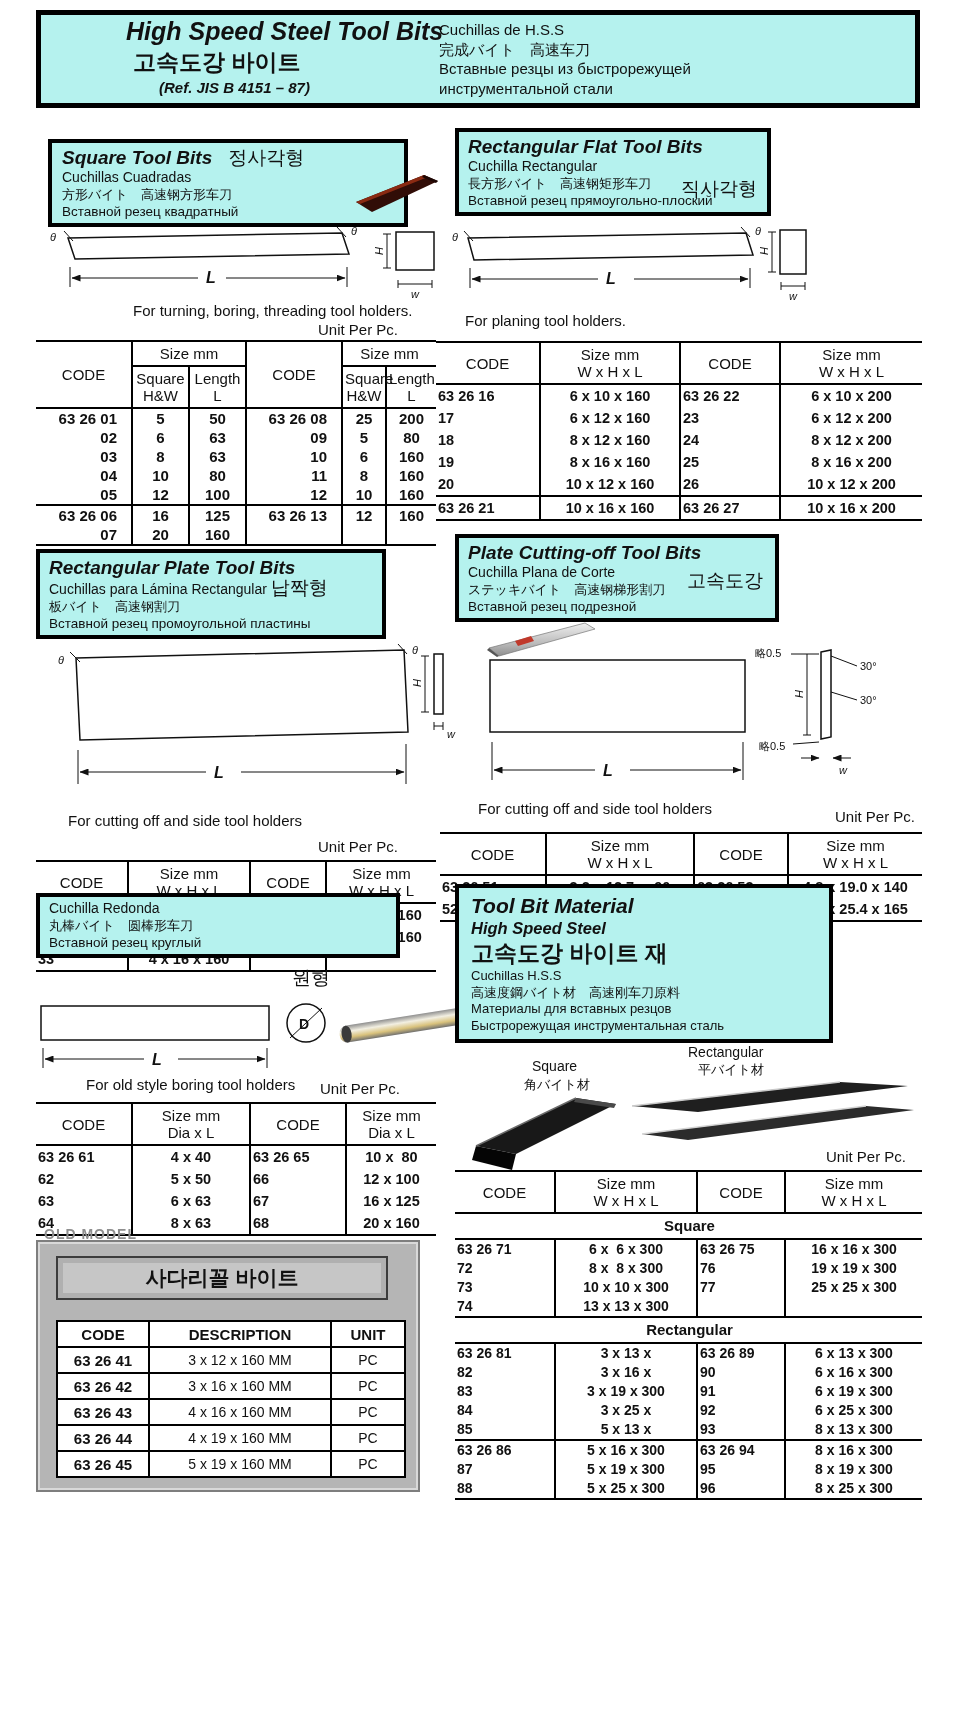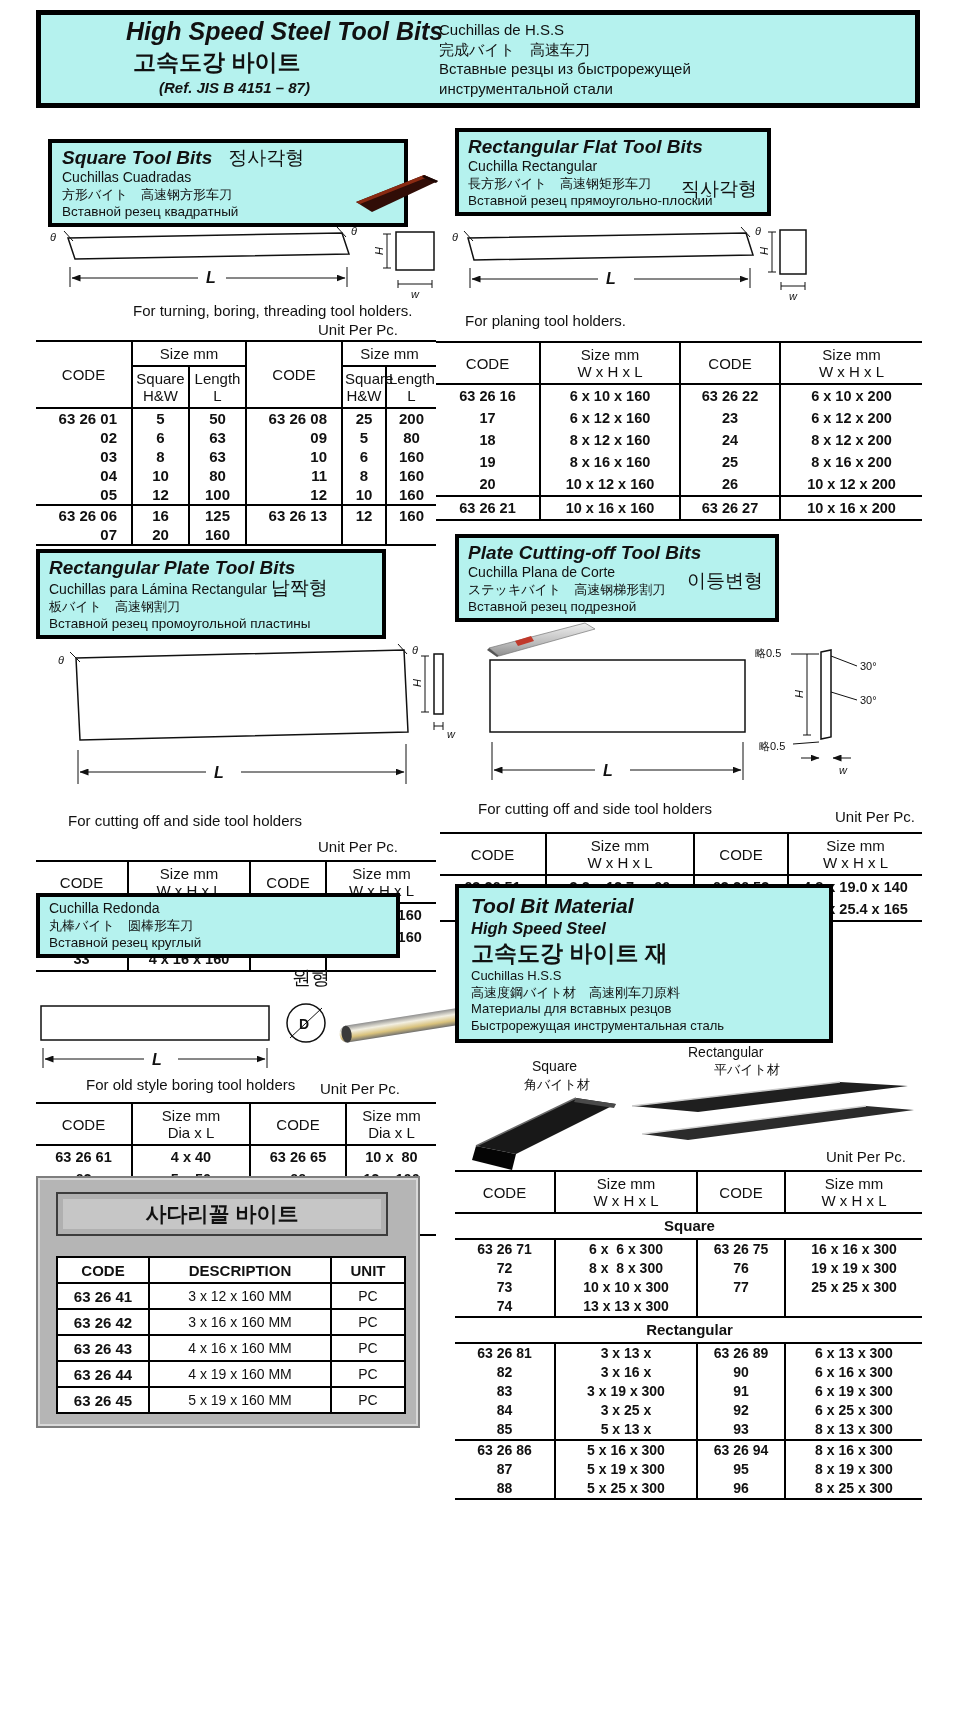--- a/index.html
+++ b/index.html
@@ -26,25 +26,25 @@
   .dtable th{font-weight:normal;font-size:15px;white-space:pre-line;text-align:center;vertical-align:middle;line-height:17px;padding:3px 2px;}
   .dtable td{font-weight:bold;font-size:15px;white-space:pre;text-align:center;height:19px;line-height:19px;padding:0 2px;}
   .dtable thead{border-bottom:2px solid #000;}
   .dtable thead tr+tr th{border-top:2px solid #000;}
   .dtable th,.dtable td{border-left:2px solid #000;border-right:2px solid #000;}
   .dtable tr>*:first-child{border-left:0;}
   .dtable tr>*:last-child{border-right:0;}
   .dtable tbody+tbody{border-top:2px solid #000;}
   .t6 td:nth-child(1),.t6 td:nth-child(4){text-align:right;padding-right:14px;}
   .t4 td{height:22px;line-height:22px;font-size:14.5px;}
-  .t4 td:nth-child(1),.t4 td:nth-child(3){text-align:center;}
+  .t4 td:nth-child(1),.t4 td:nth-child(3){text-align:left;}
   .mat td{height:19px;line-height:19px;font-size:14px;}
   .dtable .band td{border-left:0;border-right:0;text-align:center;padding-right:0;font-size:15px;font-weight:bold;height:24px;line-height:24px;}
   
-  .oldbox{position:absolute;left:36px;top:1176px;width:384px;height:252px;background:#b5b5b5;border:2px solid #7e7e7e;box-shadow:inset 0 0 0 2px #d9d9d9;box-sizing:border-box;}
+  .oldbox{position:absolute;left:36px;top:1240px;width:384px;height:252px;background:#b5b5b5;border:2px solid #7e7e7e;box-shadow:inset 0 0 0 2px #d9d9d9;box-sizing:border-box;}
   .old-label{position:absolute;left:44px;top:1226px;font-weight:bold;font-size:14px;letter-spacing:1px;color:#8f8f8f;}
   .banner{position:absolute;left:18px;top:14px;width:332px;height:44px;background:#c6c6c6;border:2px solid #3c3c3c;box-shadow:inset 0 0 0 5px #b0b0b0;display:flex;align-items:center;justify-content:center;font-weight:bold;font-size:21px;box-sizing:border-box;}
   table.old{position:absolute;left:18px;top:78px;width:348px;background:#fff;border-collapse:collapse;table-layout:fixed;}
   .old th,.old td{border:2px solid #000;text-align:center;height:22px;padding:1px 2px;}
   .old th{font-size:15px;font-weight:bold;}
   .old td{font-size:14px;white-space:pre;}
   .old td:first-child{font-weight:bold;font-size:15px;}
   
   .matbox{position:absolute;left:455px;top:884px;width:378px;background:#b5f2ee;border:4px solid #000;padding:5px 12px;box-sizing:border-box;}
   .mat-title{font-style:italic;font-weight:bold;font-size:21px;line-height:25px;}
@@ -384,21 +384,21 @@
         <td></td>
       </tr>
     </tbody>
 </table>
 
 <section class="cybox" style="left:455px;top:534px;width:324px;">
   <div class="ti">Plate Cutting-off Tool Bits</div>
   <div class="ln-es">Cuchilla Plana de Corte</div>
   <div class="ln-cjk">ステッキバイト　高速钢梯形割刀</div>
   <div class="ln-ru">Вставной резец подрезной</div>
-  <div class="ko-abs" style="right:12px;top:30px;">이등변형</div>
+  <div class="ko-abs" style="right:12px;top:30px;">고속도강</div>
 </section>
 
 <svg class="diag" style="left:485px;top:616px;" width="118" height="46">
   <polygon points="4,32 100,7 110,13 14,40" fill="url(#silv)" stroke="#777" stroke-width="0.7"></polygon>
   <polygon points="30,25 46,20 49,25 33,30" fill="#c0392b"></polygon>
   <polygon points="4,32 14,40 12,41 2,34" fill="#555"></polygon>
 </svg>
 
 <svg class="diag" style="left:455px;top:640px;" width="475" height="150">
   <rect x="35" y="20" width="255" height="72" class="ln"></rect>
@@ -585,21 +585,21 @@
   <div class="mat-ko">고속도강 바이트 재</div>
   <div class="mat-ln">Cuchillas H.S.S</div>
   <div class="mat-ln">高速度鋼バイト材　高速刚车刀原料</div>
   <div class="mat-ln">Материалы для вставных резцов</div>
   <div class="mat-ln">Быстрорежущая инструментальная сталь</div>
 </section>
 
 <div class="mlabel" style="left:532px;top:1058px;">Square</div>
 <div class="mlabel-ko" style="left:524px;top:1076px;">角バイト材</div>
 <div class="mlabel" style="left:688px;top:1044px;">Rectangular</div>
-<div class="mlabel-ko" style="left:714px;top:1061px;">平バイト材</div>
+<div class="mlabel-ko" style="left:698px;top:1061px;">平バイト材</div>
 
 <svg class="diag" style="left:458px;top:1088px;" width="165" height="86">
   <polygon points="18,58 118,10 158,16 58,66" fill="#181818"></polygon>
   <polygon points="118,10 158,16 156,20 116,14" fill="#4a4a4a"></polygon>
   <polygon points="18,58 58,66 54,82 14,72" fill="#050505"></polygon>
   <line x1="18" y1="58" x2="118" y2="10" stroke="#6a6a6a" stroke-width="1.5"></line>
 </svg>
 
 <svg class="diag" style="left:628px;top:1078px;" width="292" height="72">
   <polygon points="4,28 212,4 280,8 70,34" fill="#1f1f1f"></polygon>

